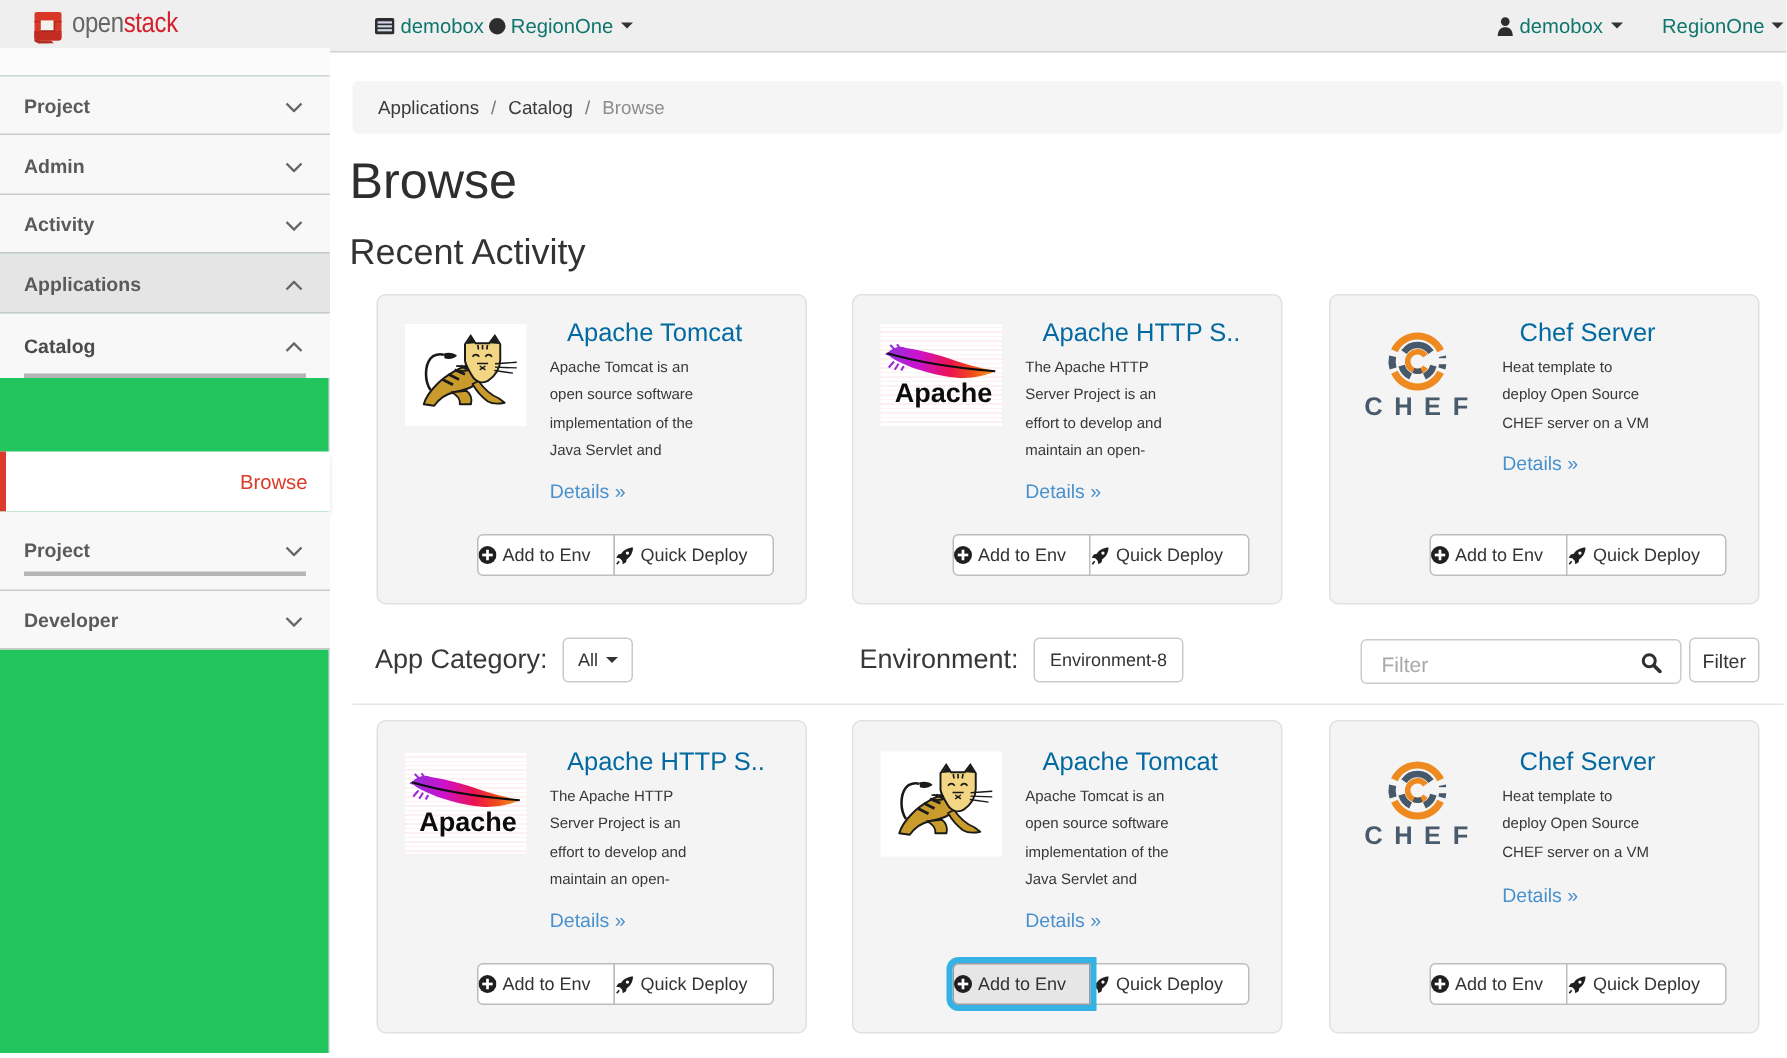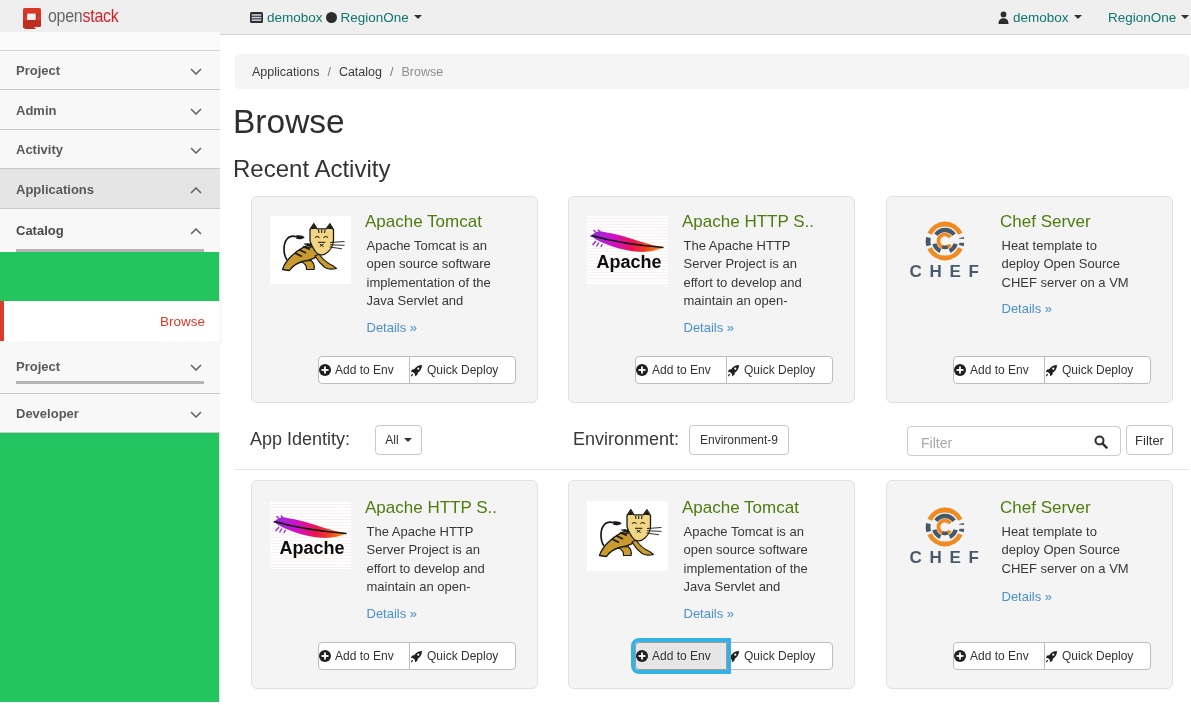--- a/index.html
+++ b/index.html
@@ -20,22 +20,22 @@
 .underline{position:absolute;left:16px;width:188px;height:3px;background:#b5b5b5}
 
 #breadcrumb{position:absolute;left:235px;top:54px;width:954px;height:35px;background:#f5f5f5;border-radius:4px;font-size:12.5px;color:#3b3b3b;display:flex;align-items:center;padding-left:17px}
 #breadcrumb .sep{color:#777;margin:0 8px}
 #breadcrumb .active{color:#8d8d8d}
 #h1{position:absolute;left:233px;top:102px;font-size:33.5px;color:#2e2e2e;line-height:40px}
 #h2{position:absolute;left:233px;top:155px;font-size:24px;color:#333;line-height:28px}
 
 .card{position:absolute;width:287px;height:207px;background:#f4f4f4;border:1px solid #e1e1e1;border-radius:6px}
 .imgbox{position:absolute;left:18px;top:19px;width:81px;height:68px;background:#fff}
-.title{position:absolute;left:113px;top:15px;font-size:17px;color:#4d7c0f;line-height:20px;white-space:nowrap}
-.desc{position:absolute;left:114.5px;top:39.5px;font-size:13px;line-height:18.5px;color:#383838}
+.title{position:absolute;left:126px;top:15px;font-size:17px;color:#0369a1;line-height:20px;white-space:nowrap}
+.desc{position:absolute;left:114.5px;top:39.5px;font-size:10px;line-height:18.5px;color:#383838}
 .details{position:absolute;left:114.5px;top:123px;font-size:13px;color:#4a90cd}
 .details3{top:104px}
 .btns{position:absolute;left:66px;top:159px;height:28px;display:flex}
 .btn{height:28px;background:#fff;border:1px solid #bdbdbd;font-size:12px;color:#333;display:flex;align-items:center;white-space:nowrap}
 .btn svg{margin-right:4px}
 .btn1{width:92px;border-radius:4px 0 0 4px}
 .btn2{width:107px;border-radius:0 4px 4px 0;margin-left:-1px}
 .btnfocus{background:#e6e6e6;border-color:#9c9c9c;outline:4px solid #35b2e3;position:relative;z-index:2}
 .card.r2{height:209px}
 .r2 .title{top:17px}
@@ -146,24 +146,24 @@
 <div id="breadcrumb">
     <span>Applications</span>
     <span class="sep">/</span>
     <span>Catalog</span>
     <span class="sep">/</span>
     <span class="active">Browse</span>
   </div>
 <div id="h1">Browse</div>
 <div id="h2">Recent Activity</div>
 
-<div class="flabel" style="left:250px;top:429px">App Identity:</div>
+<div class="flabel" style="left:250px;top:429px">App Category:</div>
 <div class="fbtn" style="left:375px;top:425px;width:47px;height:30px">All<span class="caret" style="margin-left:5px"></span></div>
 <div class="flabel" style="left:573px;top:429px">Environment:</div>
-<div class="fbtn" style="left:689px;top:425px;width:100px;height:30px">Environment-9</div>
+<div class="fbtn" style="left:689px;top:425px;width:100px;height:30px">Environment-8</div>
 <div id="finput">
     <span class="ph">Filter</span>
   <svg style="position:absolute;right:12px;top:8px" width="14" height="14" viewBox="0 0 14 14">
       <circle cx="5.5" cy="5.5" r="4" fill="none" stroke="#2f2f2f" stroke-width="2"></circle>
       <line x1="8.6" y1="8.6" x2="12.6" y2="12.6" stroke="#2f2f2f" stroke-width="2.4" stroke-linecap="round"></line>
     </svg>
 </div>
 <div class="fbtn" style="left:1126px;top:425px;width:47px;height:30px;font-size:13px">Filter</div>
 <div id="hr"></div>
 

